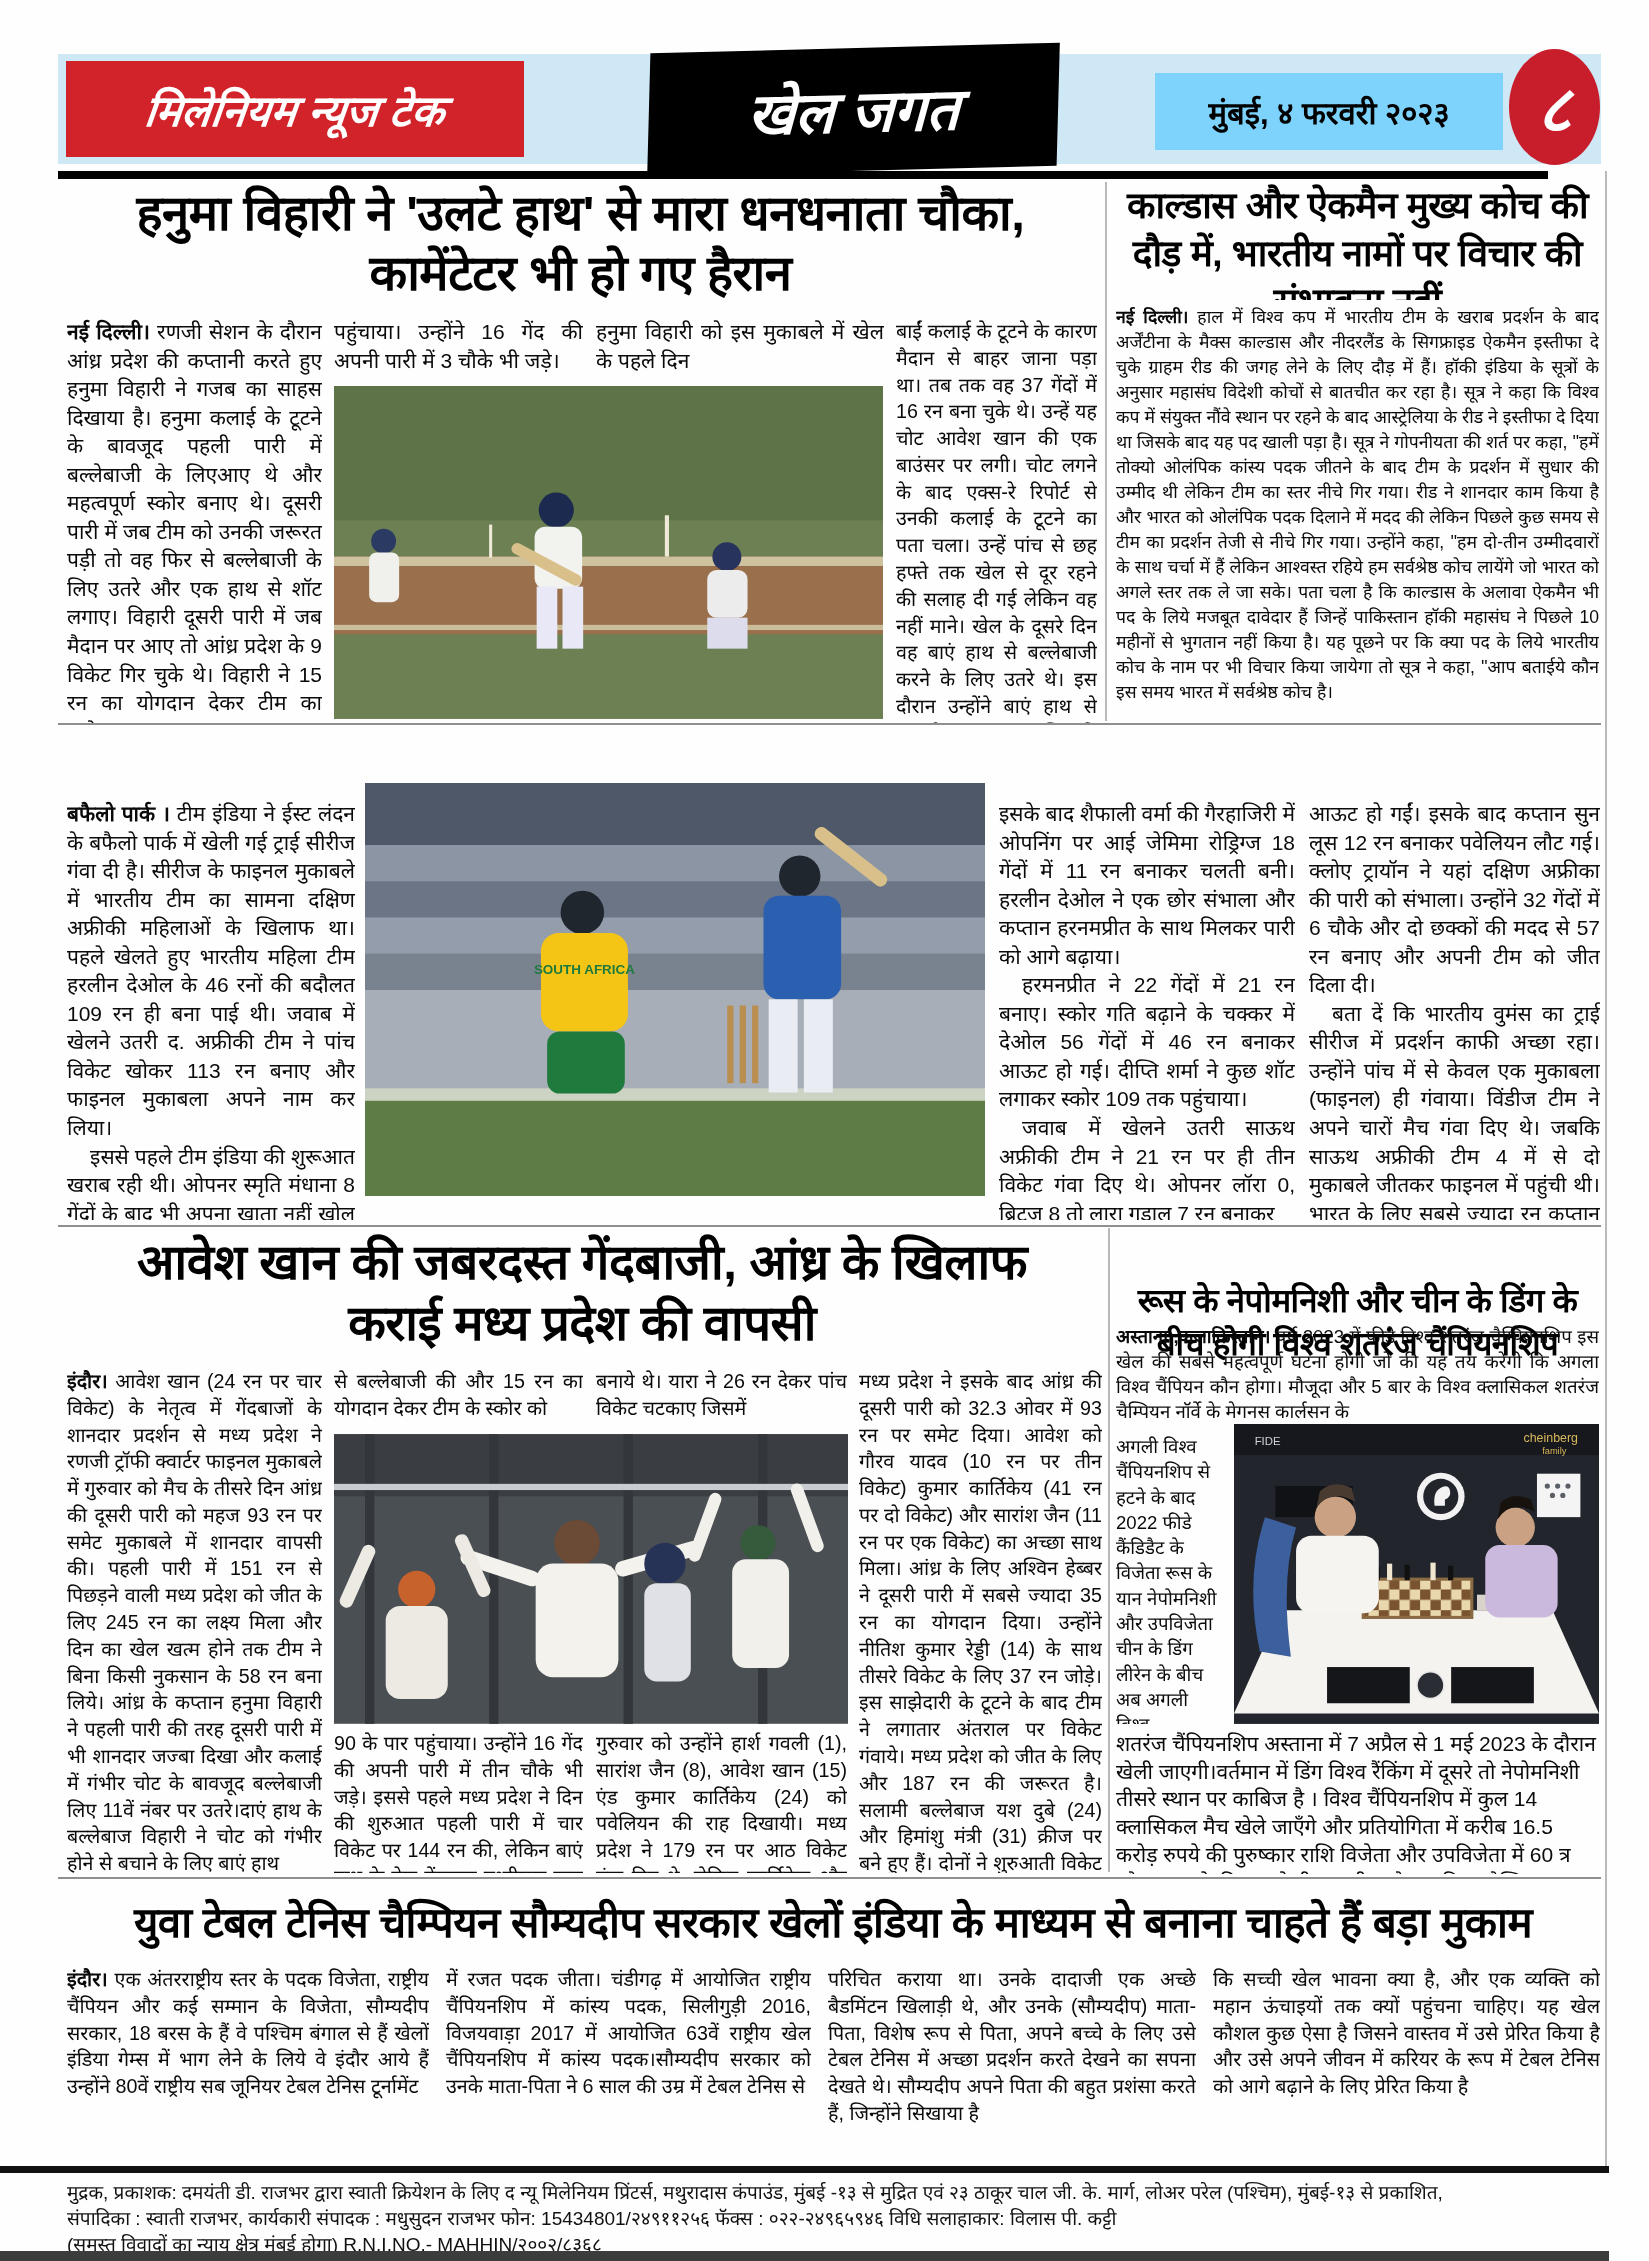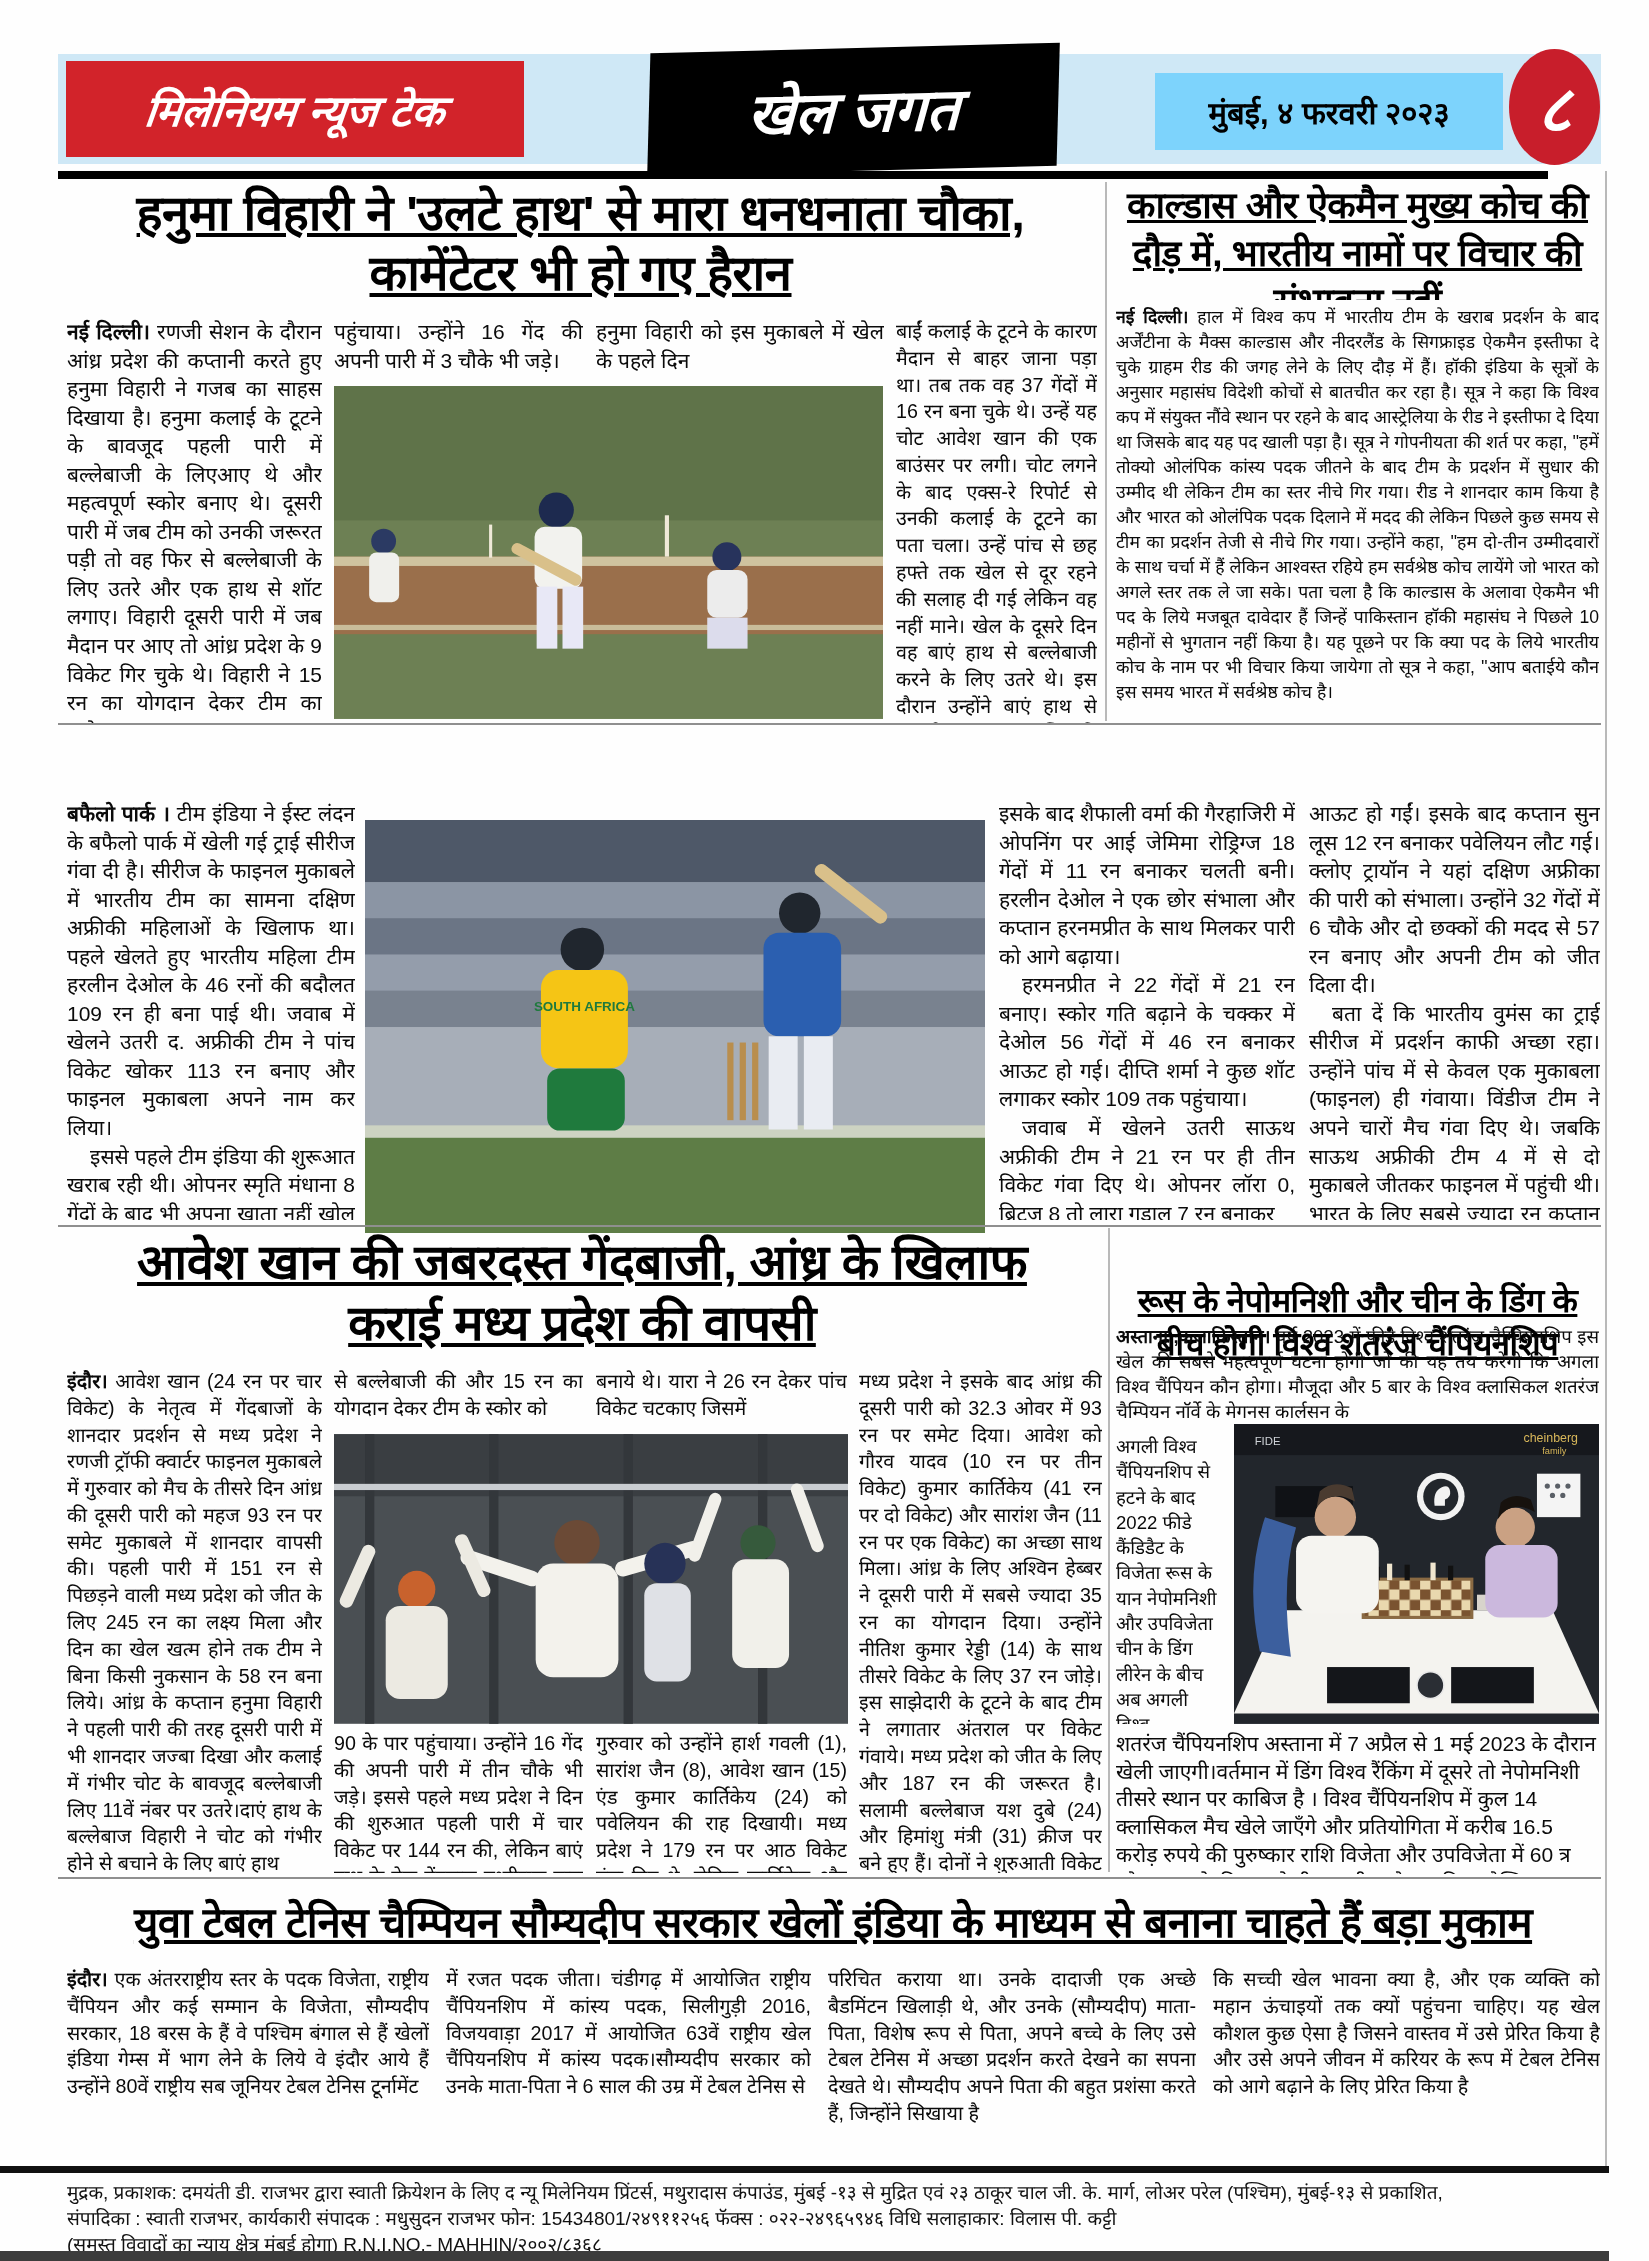--- a/index.html
+++ b/index.html
@@ -1,18 +1,18 @@
 <!DOCTYPE html>
 <html style="font-size:8.3px"><head>
 <meta charset="utf-8">
 <style>
   html,body{margin:0;padding:0;background:#e9e9e9;font-family:"Liberation Sans",sans-serif;}
   .page{position:relative;width:1650px;height:2261px;background:#fefefe;margin:0 auto;overflow:hidden;}
   .abs{position:absolute;}
-  .headline{font-weight:bold;color:#000;text-align:center;letter-spacing:-0.5px;text-decoration:underline;}
+  .headline{font-weight:bold;color:#000;text-align:center;letter-spacing:-0.5px;}
   .body-txt{font-size:21px;line-height:1.36;text-align:justify;color:#0a0a0a;overflow:hidden;}
   .body-txt p{margin:0;}
   .body-txt p + p{text-indent:1.1em;}
   .dateline{font-weight:bold;}
   .vrule{background:#b9b9b9;}
   .hrule{background:#8f8f8f;}
   .footer-txt{font-size:19px;color:#111;white-space:nowrap;overflow:hidden;}
   svg text{font-family:"Liberation Sans",sans-serif;}
 </style>
 </head>
@@ -82,21 +82,21 @@
 
   <div class="abs hrule" style="left:58px;top:723px;width:1543px;height:1.6px;"></div>
 
 
   <div class="abs body-txt" style="left:67px;top:800px;width:288px;height:420px;">
      <p><span class="dateline">बफैलो पार्क ।</span>
         <span>टीम इंडिया ने ईस्ट लंदन के बफैलो पार्क में खेली गई ट्राई सीरीज गंवा दी है। सीरीज के फाइनल मुकाबले में भारतीय टीम का सामना दक्षिण अफ्रीकी महिलाओं के खिलाफ था। पहले खेलते हुए भारतीय महिला टीम हरलीन देओल के 46 रनों की बदौलत 109 रन ही बना पाई थी। जवाब में खेलने उतरी द. अफ्रीकी टीम ने पांच विकेट खोकर 113 रन बनाए और फाइनल मुकाबला अपने नाम कर लिया।</span></p>
      <p>इससे पहले टीम इंडिया की शुरूआत खराब रही थी। ओपनर स्मृति मंधाना 8 गेंदों के बाद भी अपना खाता नहीं खोल पाई और मलाबा की गेंद पर बोल्ड हो गईं।</p>
   </div>
 
-  <div class="abs" style="left:365px;top:820px;width:620px;height:413px;overflow:hidden;">
+  <div class="abs" style="left:365px;top:783px;width:620px;height:413px;overflow:hidden;">
     <svg width="620" height="413" viewBox="0 0 1198 798">
       <rect width="1198" height="798" fill="#7d8694"></rect>
       <rect y="0" width="1198" height="120" fill="#4e5868"></rect>
       <rect y="120" width="1198" height="70" fill="#8b95a4"></rect>
       <rect y="190" width="1198" height="70" fill="#6b7585"></rect>
       <rect y="260" width="1198" height="70" fill="#949dab"></rect>
       <rect y="330" width="1198" height="70" fill="#79828f"></rect>
       <rect y="400" width="1198" height="200" fill="#a7aeb8"></rect>
       <rect y="600" width="1198" height="198" fill="#5e7d46"></rect>
       <rect y="590" width="1198" height="24" fill="#cdd3c2"></rect>

